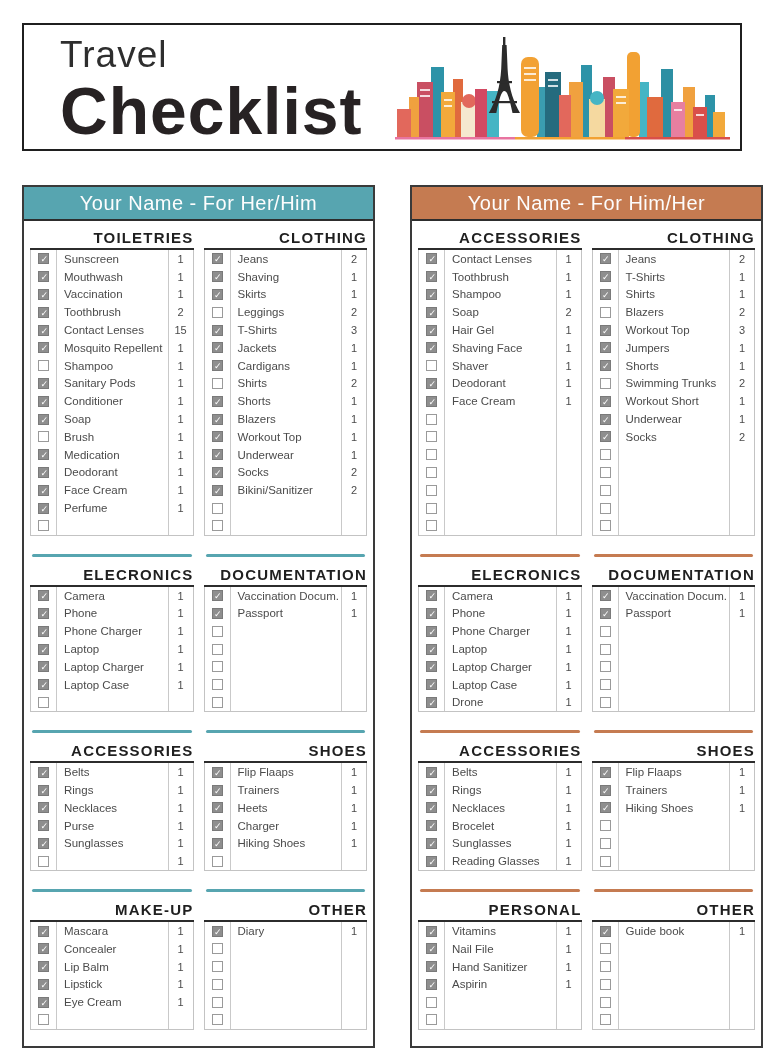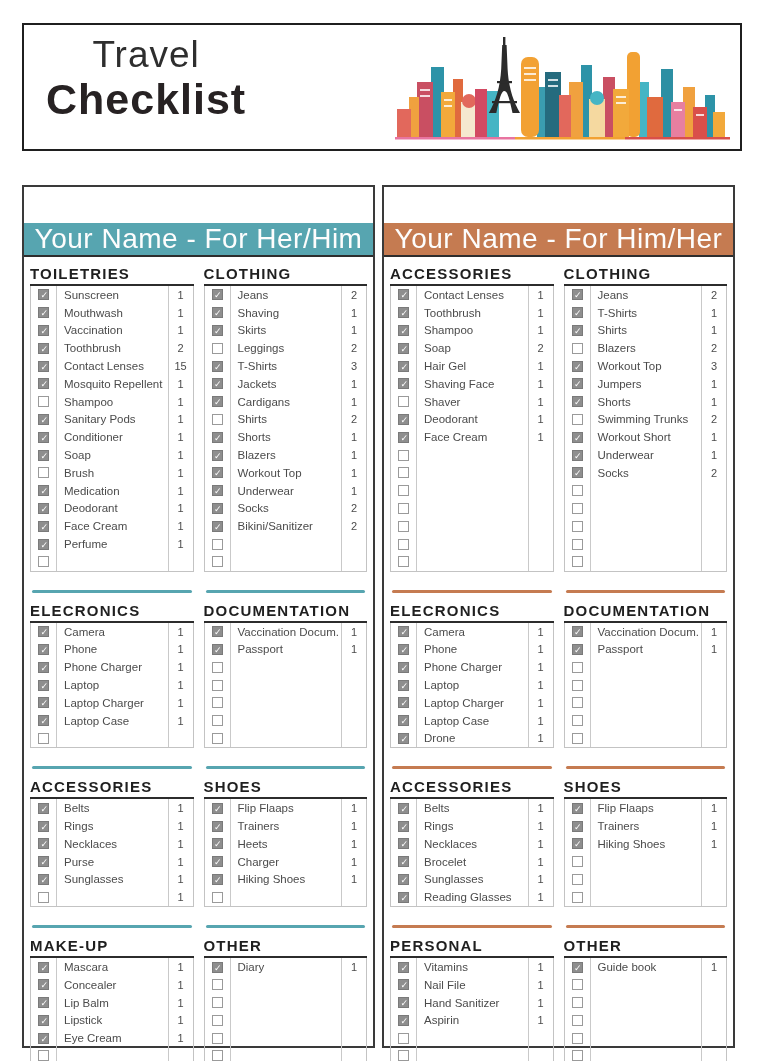--- a/index.html
+++ b/index.html
@@ -5,43 +5,43 @@
   html,body{margin:0;padding:0;}
   body{
     width:768px;height:1061px;position:relative;background:#ffffff;
     font-family:"Liberation Sans",sans-serif;overflow:hidden;
   }
   
   .header-box{
     position:absolute;left:22px;top:23px;width:720px;height:128px;
     border:2px solid #1f1f1f;box-sizing:border-box;background:#fff;
   }
-  .title-wrap{position:absolute;left:22px;top:8px;text-align:center;}
+  .title-wrap{position:absolute;left:36px;top:8px;}
   .title-travel{font-size:37px;font-weight:400;color:#2e2e2e;letter-spacing:1px;line-height:1.2;}
-  .title-checklist{font-size:43px;font-weight:900;color:#272223;line-height:1.05;letter-spacing:1px;}
+  .title-checklist{font-size:66px;font-weight:900;color:#272223;line-height:1.05;letter-spacing:1px;}
   .skyline{position:absolute;right:10px;bottom:6px;width:335px;height:112px;}
   
   .panel{
     position:absolute;top:185px;width:353px;height:863px;
     border:2px solid #3a3a3a;box-sizing:border-box;background:#fff;
   }
   #panel-0{left:22px;}
-  #panel-1{left:382px;}
+  #panel-1{left:410px;}
   .panel-header{
     height:32px;background:var(--accent,#57a5b0);border-bottom:2px solid #2d2d2d;
     color:#fdfdfd;display:flex;align-items:center;justify-content:center;
-    font-size:28px;letter-spacing:0.5px;margin-top:36px;
+    font-size:20px;letter-spacing:0.5px;
   }
   .panel-body{
     display:flex;gap:10px;padding:6px 6px 0 6px;box-sizing:border-box;
     height:calc(100% - 34px);overflow:hidden;
   }
   .col{flex:1;min-width:0;}
   .sec-title{
-    text-align:left;font-size:15px;font-weight:700;color:#1f1f1f;
+    text-align:right;font-size:15px;font-weight:700;color:#1f1f1f;
     letter-spacing:1.2px;padding:2px 0 2px;border-bottom:2px solid #2c2c2c;
   }
   .divider{height:3px;background:var(--accent,#57a5b0);margin:18px 2px 7px;border-radius:2px;}
   .table{border:1px solid #c3c3c3;border-top:none;}
   .row{display:grid;grid-template-columns:26px 1fr 24px;height:17.8px;align-items:center;}
   .cb-cell{display:flex;justify-content:center;align-items:center;height:100%;border-right:1px solid #c9c9c9;}
   .lbl-cell{
     padding-left:7px;font-size:11.5px;color:#4b4b4b;border-right:1px solid #c9c9c9;
     height:100%;display:flex;align-items:center;white-space:nowrap;overflow:hidden;
   }

